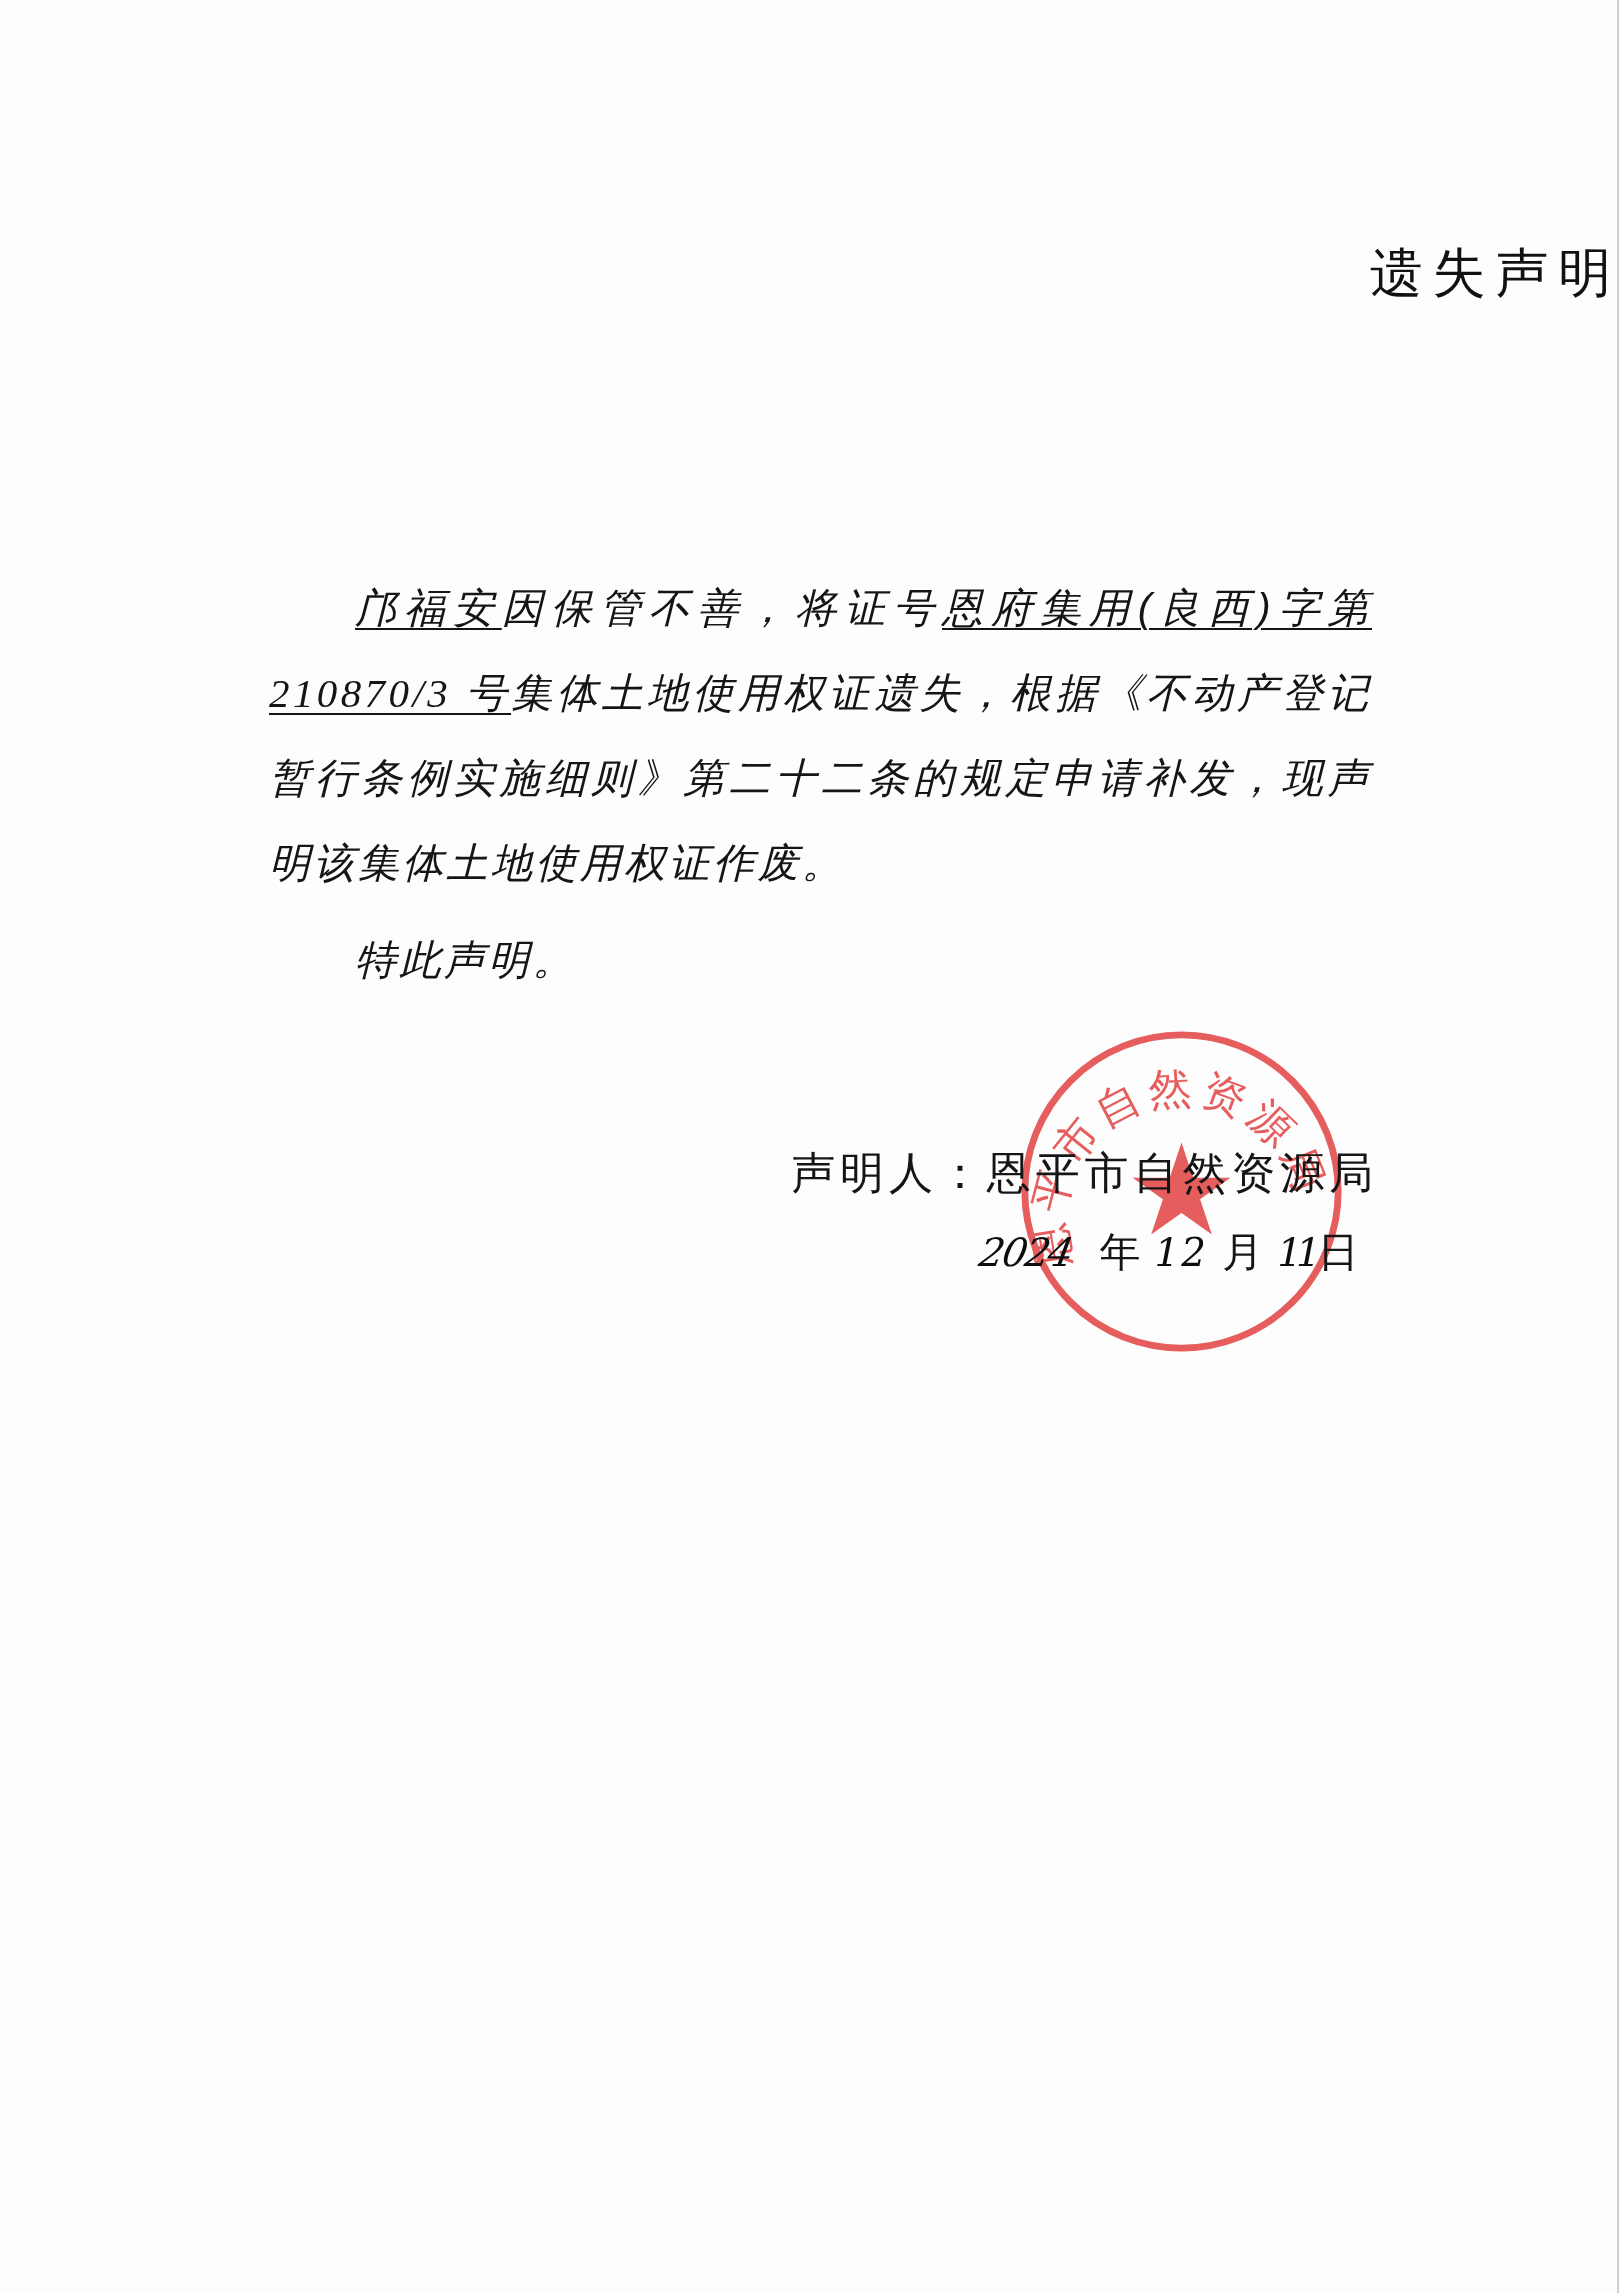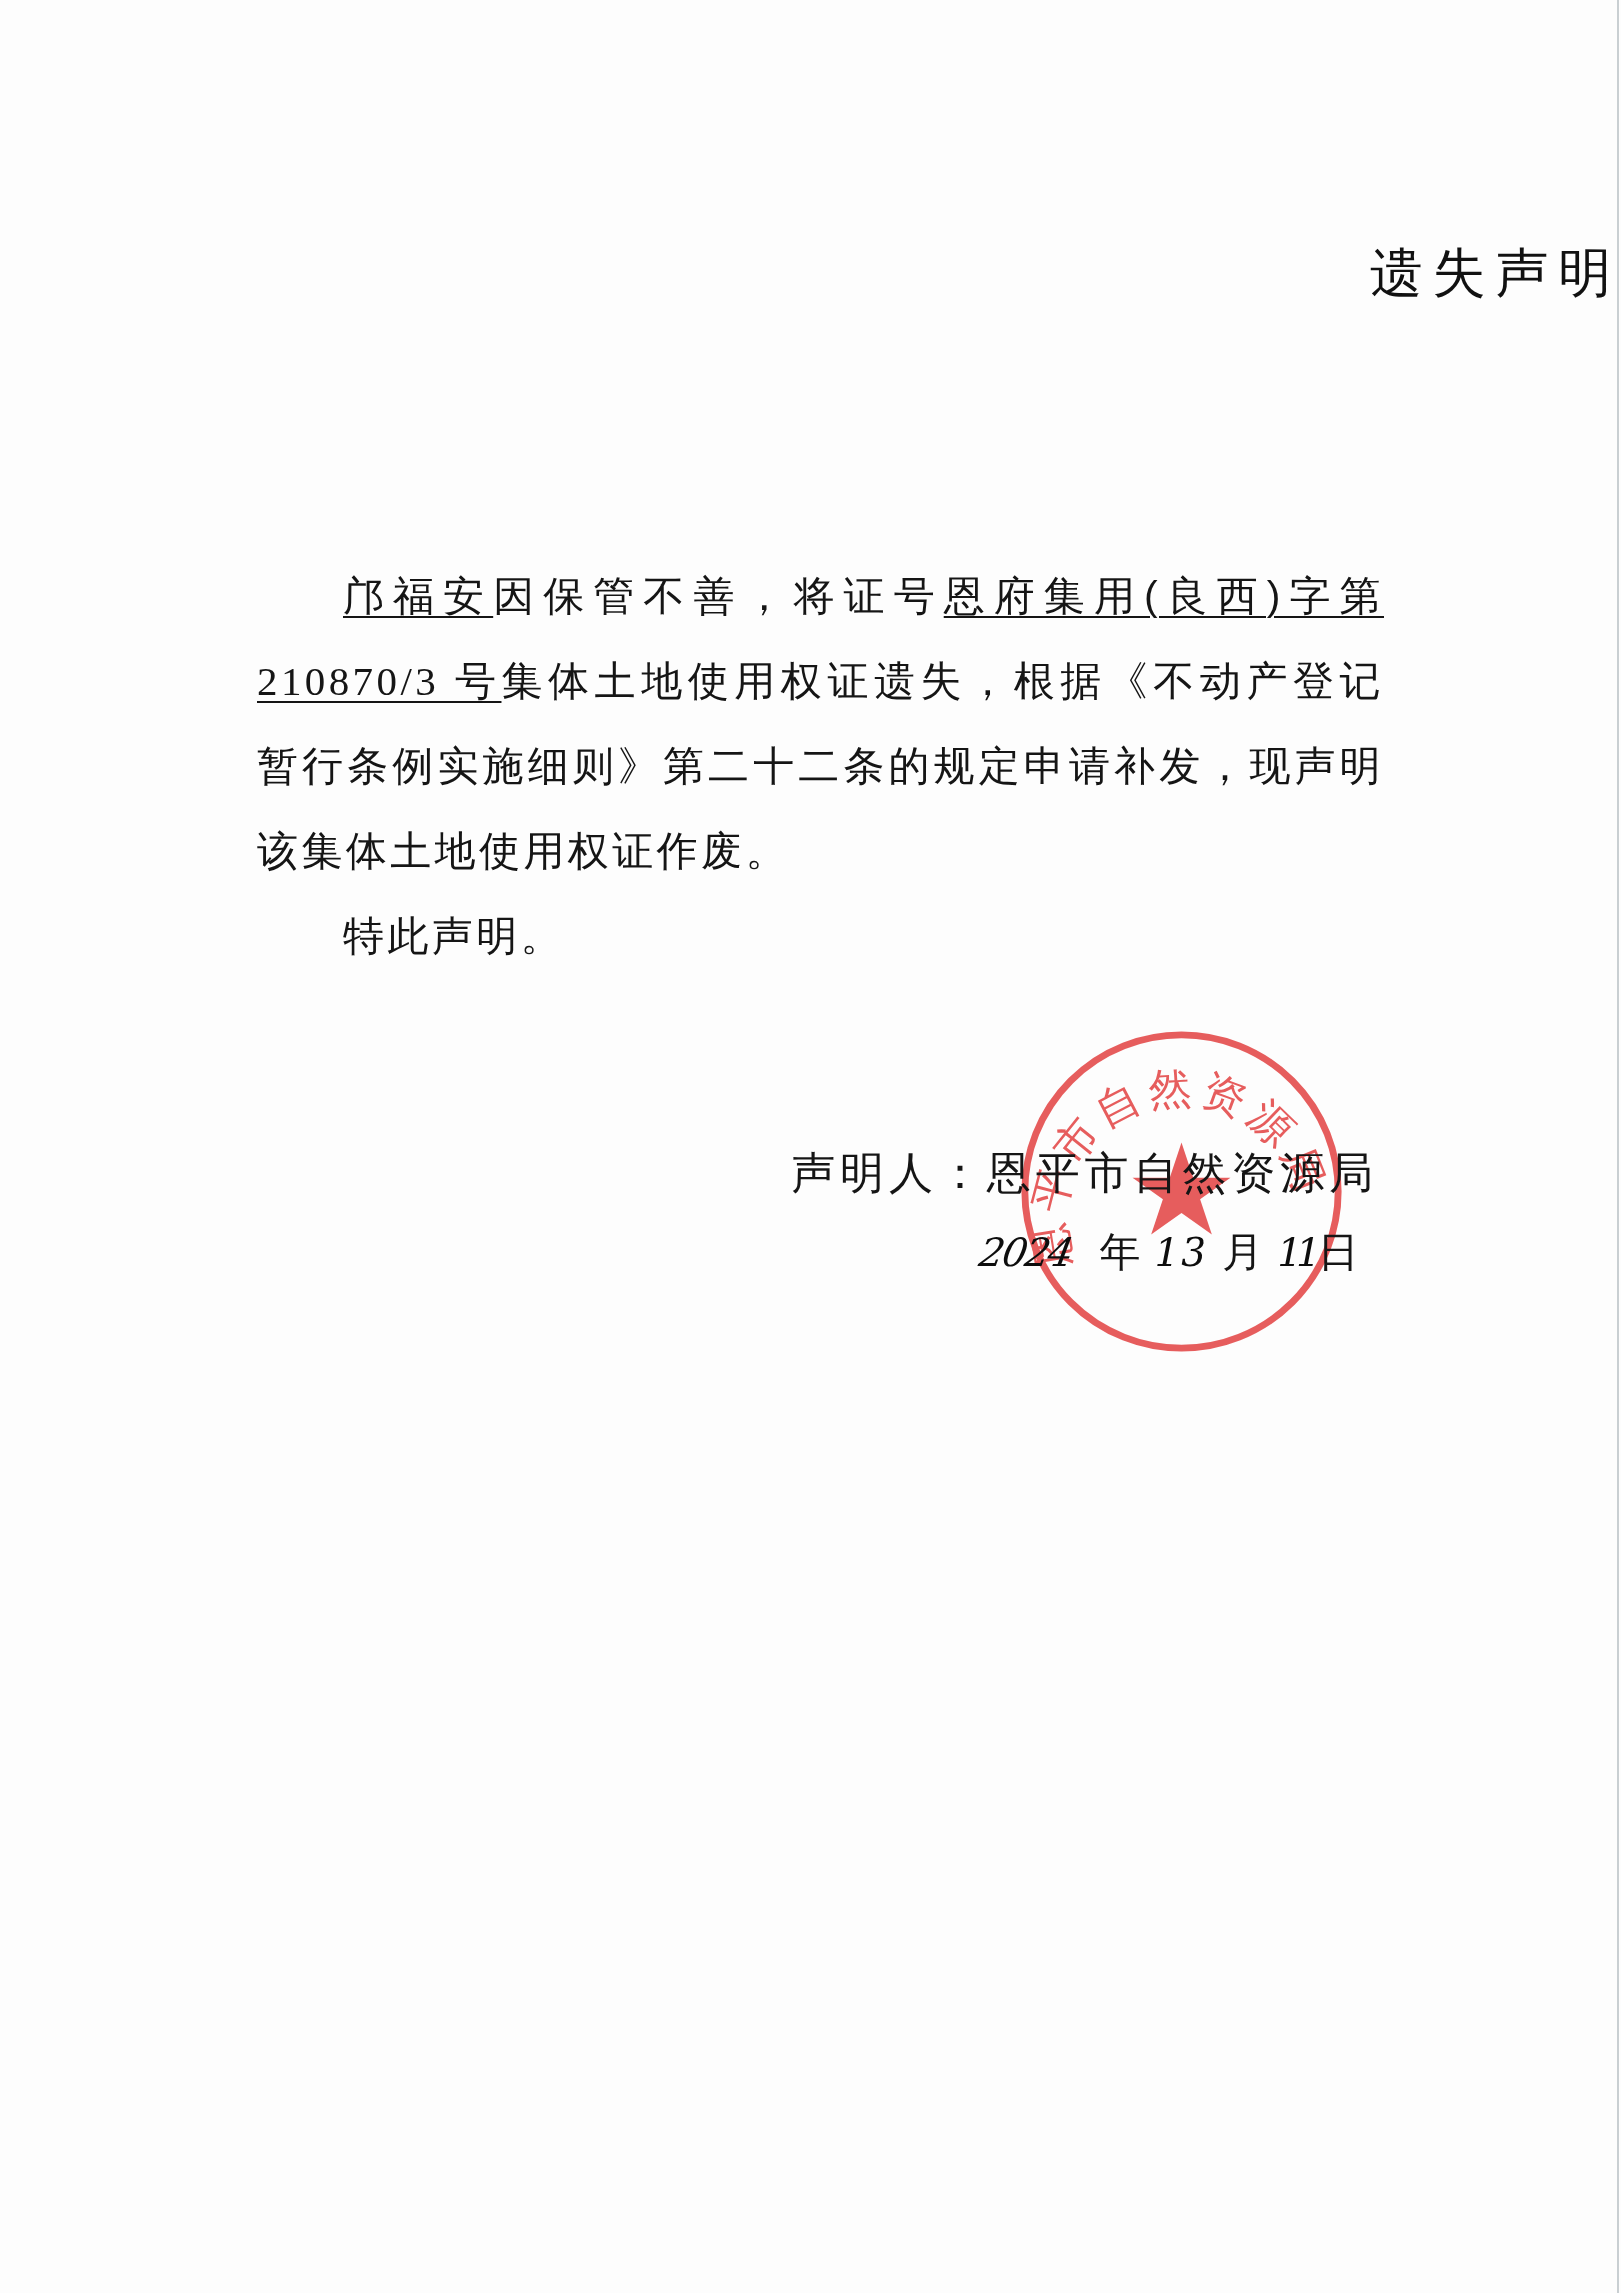--- a/index.html
+++ b/index.html
@@ -47,23 +47,24 @@
     left: 257px;
     width: 1127px;
     top: 554px;
     font-size: 41px;
     line-height: 85px;
     letter-spacing: 3.4px;
     color: #151515;
     font-family: "Liberation Sans", "DejaVu Sans", sans-serif;
   }
   .para {
-    margin: 0;
+    margin: 12px;
     text-indent: 86px;
     text-align: justify;
+    font-style: italic;
   }
   .u {
     text-decoration: underline;
     text-decoration-thickness: 2px;
     text-underline-offset: 5.9px;
   }
   .num {
     font-family: "Liberation Serif", "DejaVu Serif", serif;
   }
   .signature {
@@ -122,21 +123,21 @@
     <p class="para">特此声明。</p>
   </div>
 
   <div class="signature">
     <span>声明人：</span><span>恩平市自然资源局</span>
   </div>
 
   <div class="date-line">
     <span class="hand year">2024</span>
     <span>年</span>
-    <span class="hand month">13</span>
+    <span class="hand month">12</span>
     <span>月</span>
     <span class="hand day">11</span><span>日</span>
   </div>
 
   <svg class="stamp" viewBox="0 0 336 336">
     <defs>
       <path id="stamp-arc" d="M 60 250 A 120 120 0 1 1 276 250" fill="none"></path>
     </defs>
     <circle cx="168" cy="168" r="160" fill="none" stroke="#e23b3b" stroke-width="7"></circle>
     <g>

